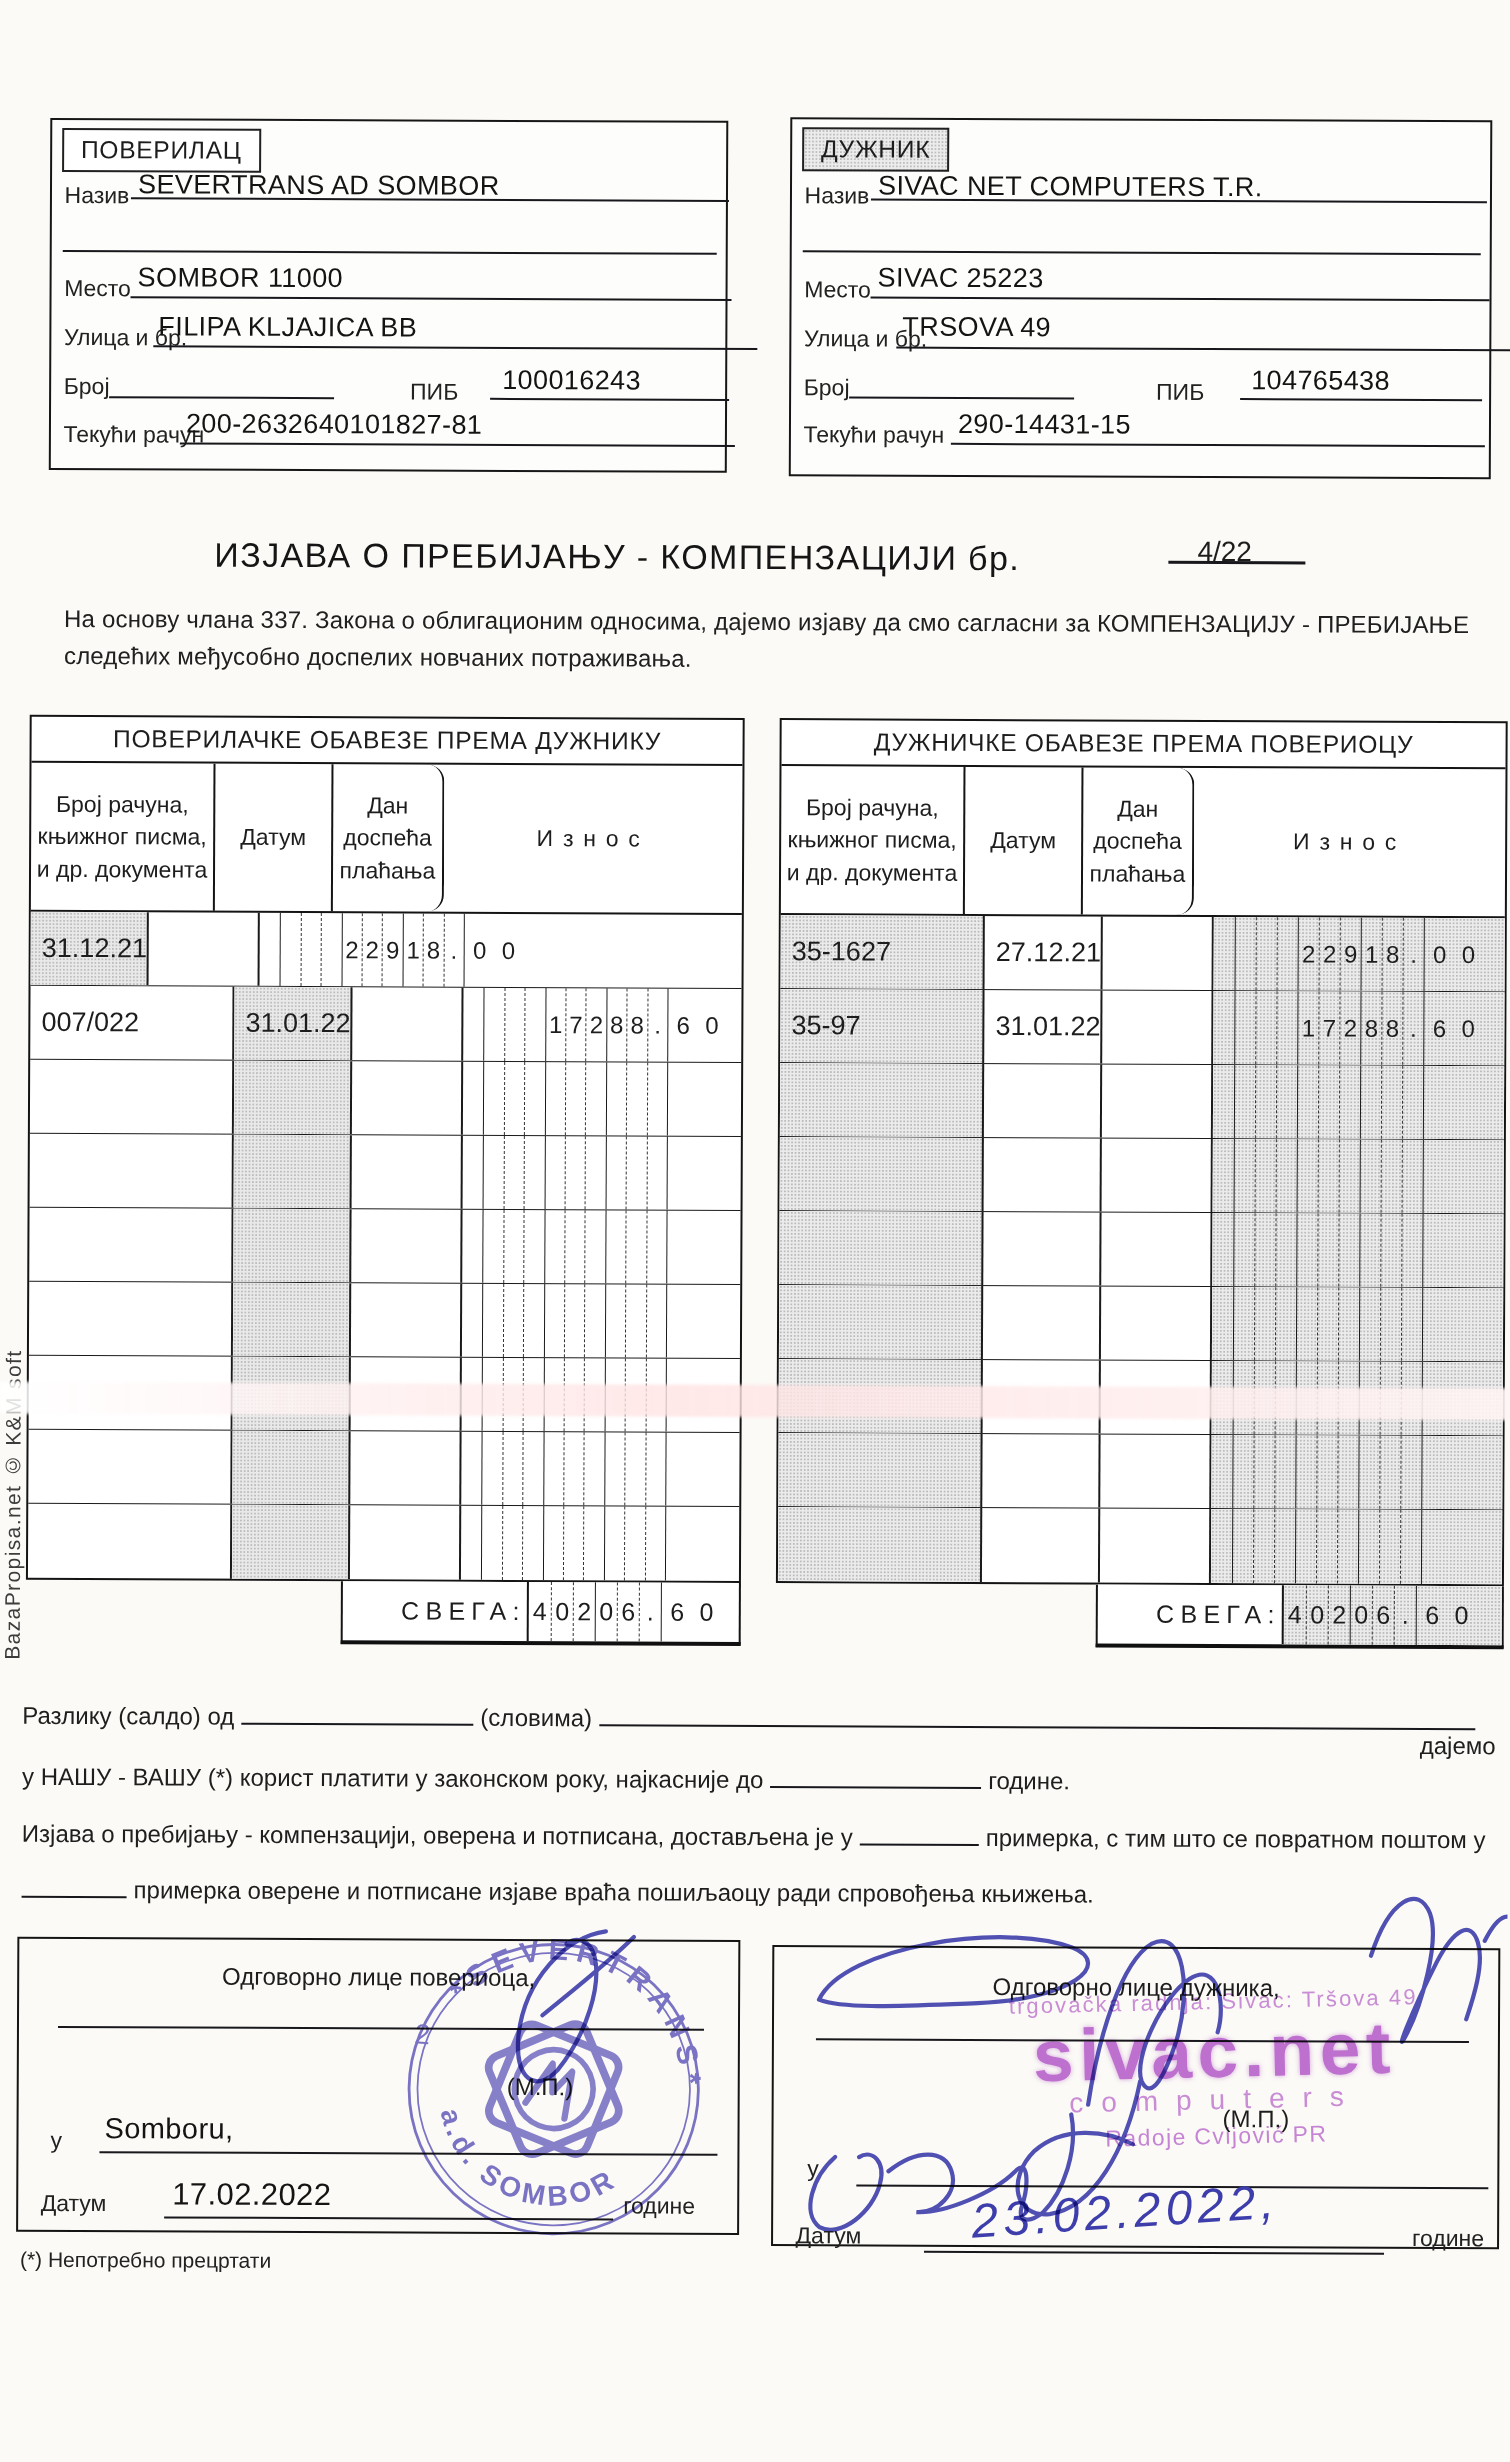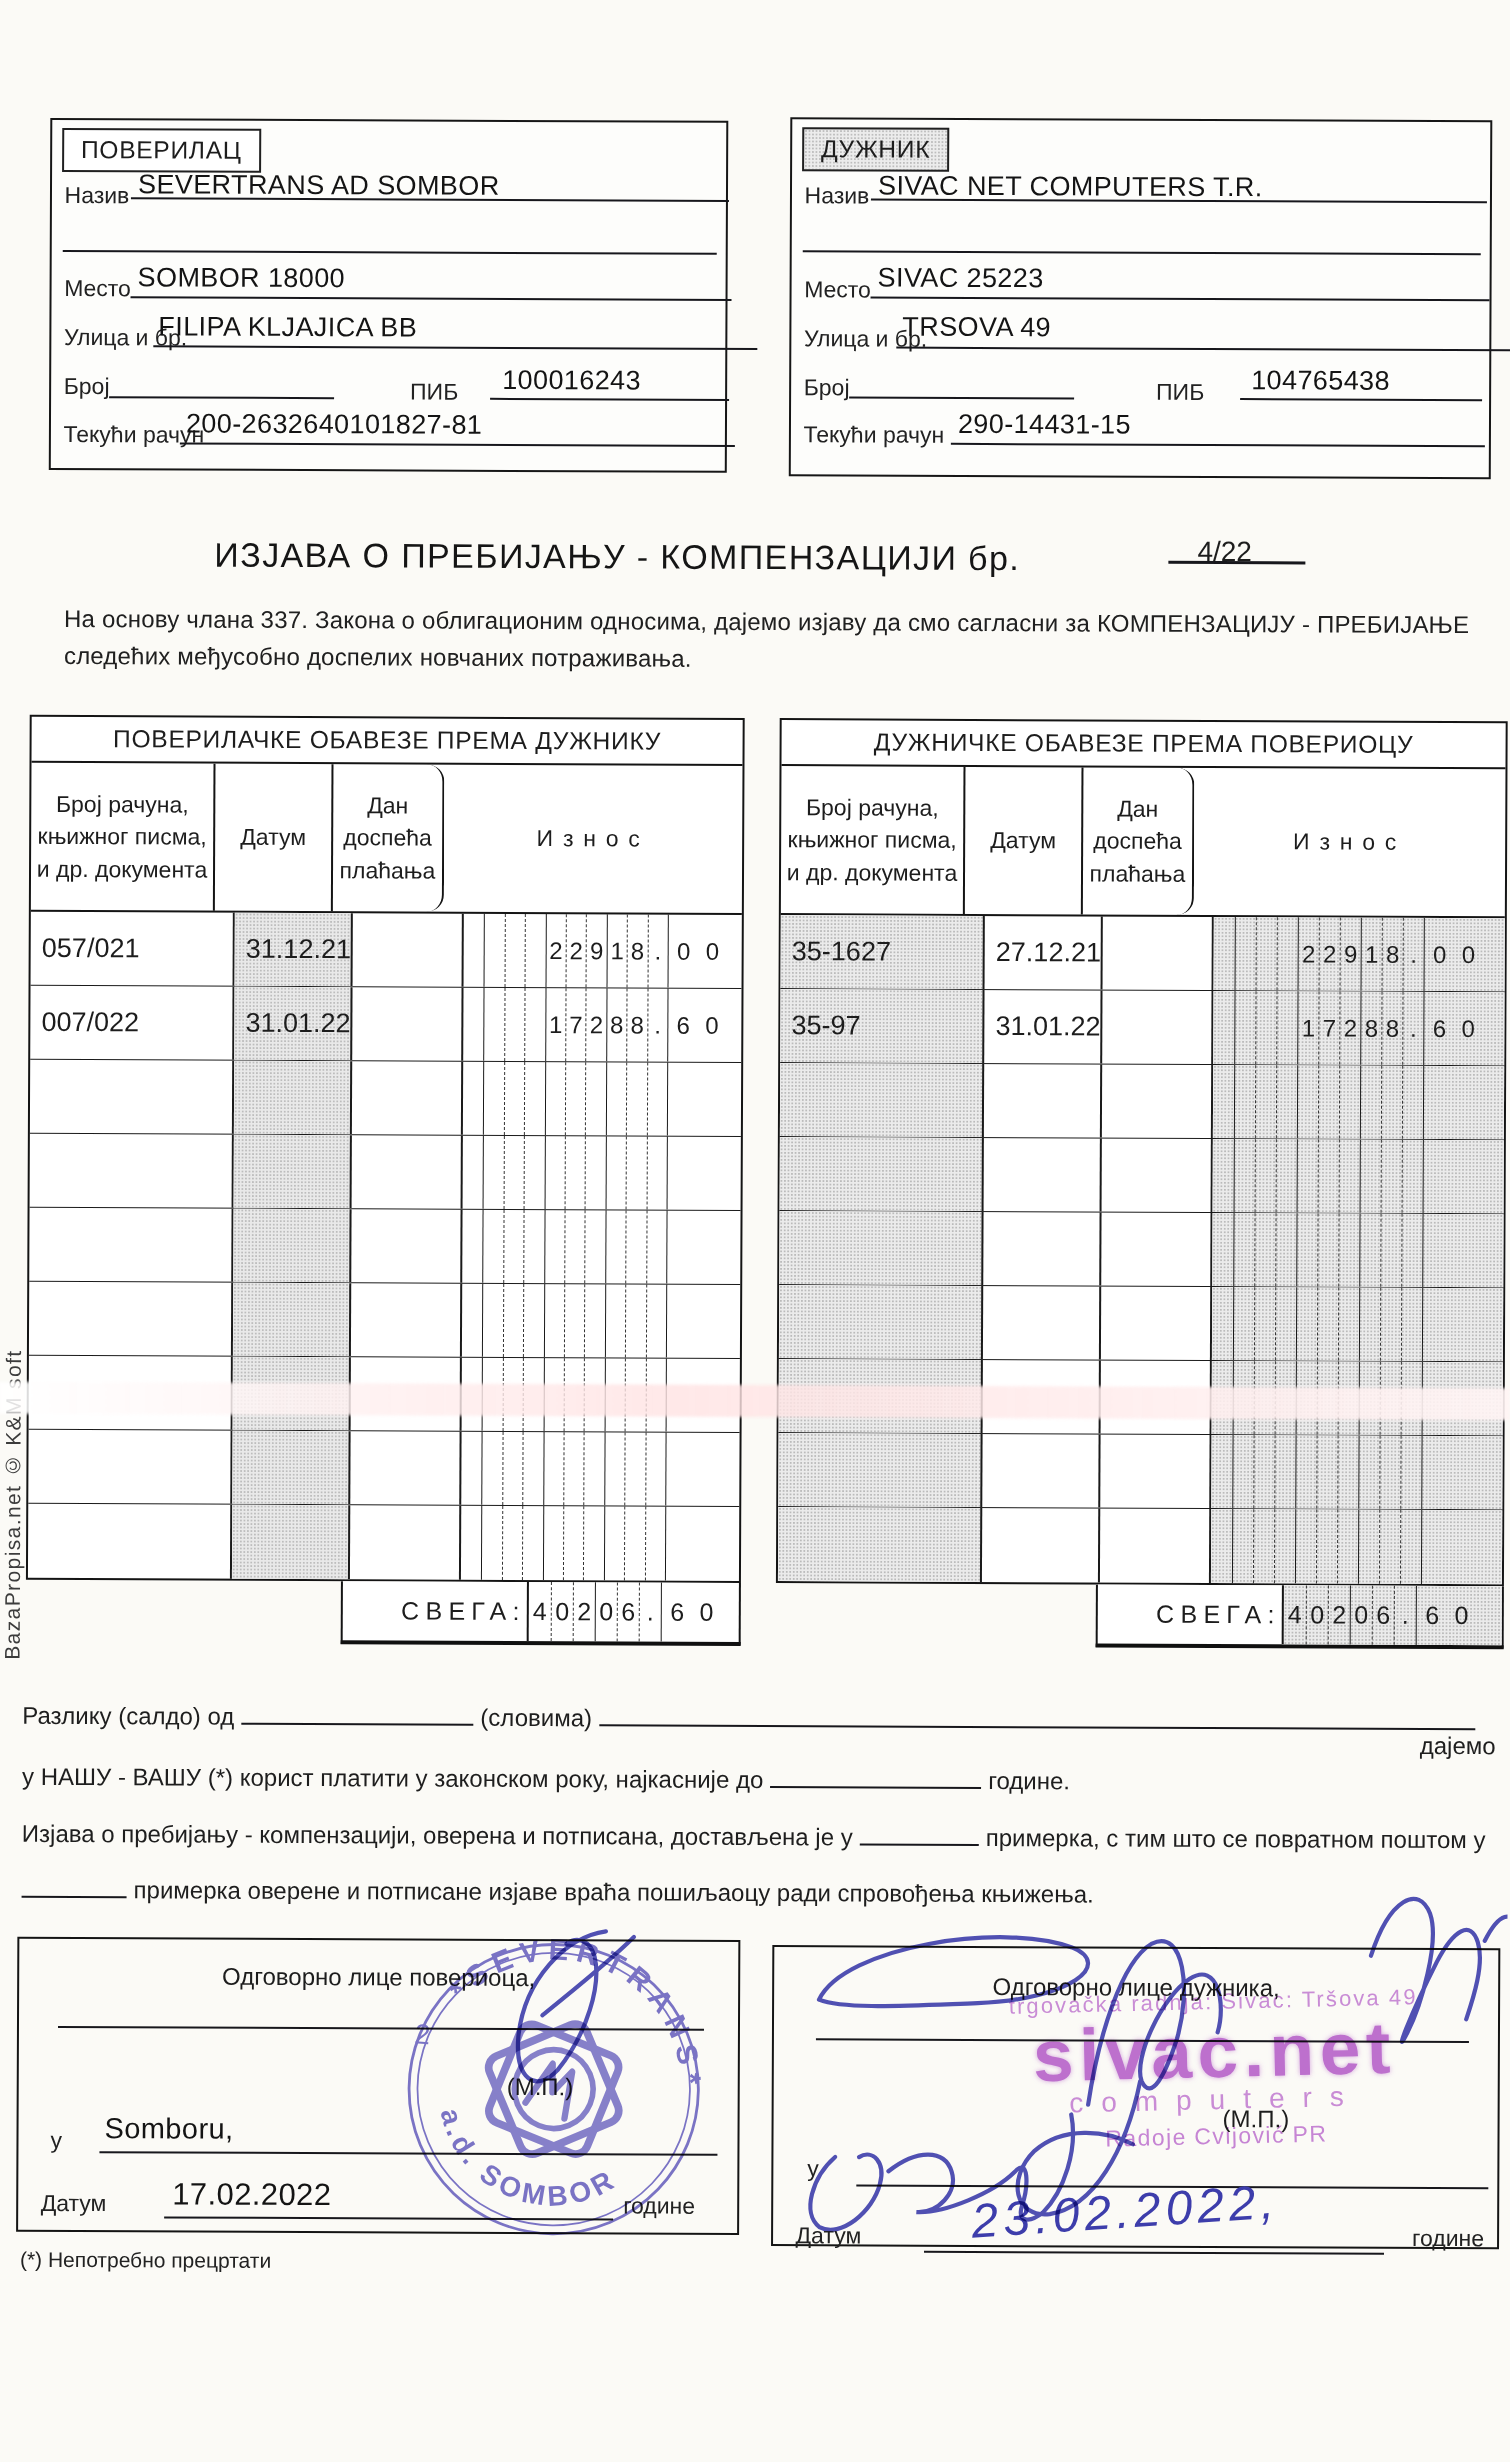--- a/index.html
+++ b/index.html
@@ -96,21 +96,21 @@
 <div id="page">
 <div id="sheet">
 
   <div class="pbox" style="left:46px; top:121px; width:678px; height:352px;">
     <div class="pbox-label">ПОВЕРИЛАЦ</div>
     <div class="abs lbl" style="left:12.6px; top:62px;">Назив</div>
     <div class="abs val" style="left:86px; top:49px;">SEVERTRANS AD SOMBOR</div>
     <div class="uline" style="left:79px; top:77px; width:598px;"></div>
     <div class="uline" style="left:11.2px; top:130px; width:654px;"></div>
     <div class="abs lbl" style="left:12.6px; top:155px;">Место</div>
-    <div class="abs val" style="left:86px; top:142px;">SOMBOR 18000</div>
+    <div class="abs val" style="left:86px; top:142px;">SOMBOR 11000</div>
     <div class="uline" style="left:79px; top:176px; width:601px;"></div>
     <div class="abs lbl" style="left:12.6px; top:204px;">Улица и бр.</div>
     <div class="abs val" style="left:107px; top:191px;">FILIPA KLJAJICA BB</div>
     <div class="uline" style="left:102px; top:225px; width:604px;"></div>
     <div class="abs lbl" style="left:12.6px; top:253px;">Број</div>
     <div class="uline" style="left:58px; top:276px; width:225px;"></div>
     <div class="abs lbl" style="left:359px; top:257px;">ПИБ</div>
     <div class="abs val" style="left:451px; top:243px;">100016243</div>
     <div class="uline" style="left:439px; top:276px; width:239px;"></div>
     <div class="abs lbl" style="left:12.6px; top:301px;">Текући рачун</div>
@@ -153,21 +153,20 @@
         <div class="ch c1h">Број рачуна,
 књижног писма,
 и др. документа</div>
         <div class="ch c2h">Датум</div>
         <div class="ch c3h">Дан
 доспећа
 плаћања</div>
         <div class="ch c4h">Износ</div>
       </div>
       <div class="trow">
-        <div class="td c1">057/021</div>
         <div class="td c2">31.12.21</div>
         <div class="td c3"></div>
         <div class="amt">
               <span class="dc"></span>
               <span class="dc bs"></span>
               <span class="dc bd"></span>
               <span class="dc bd"></span>
               <span class="dc bs">2</span>
               <span class="dc bd">2</span>
               <span class="dc bd">9</span>

